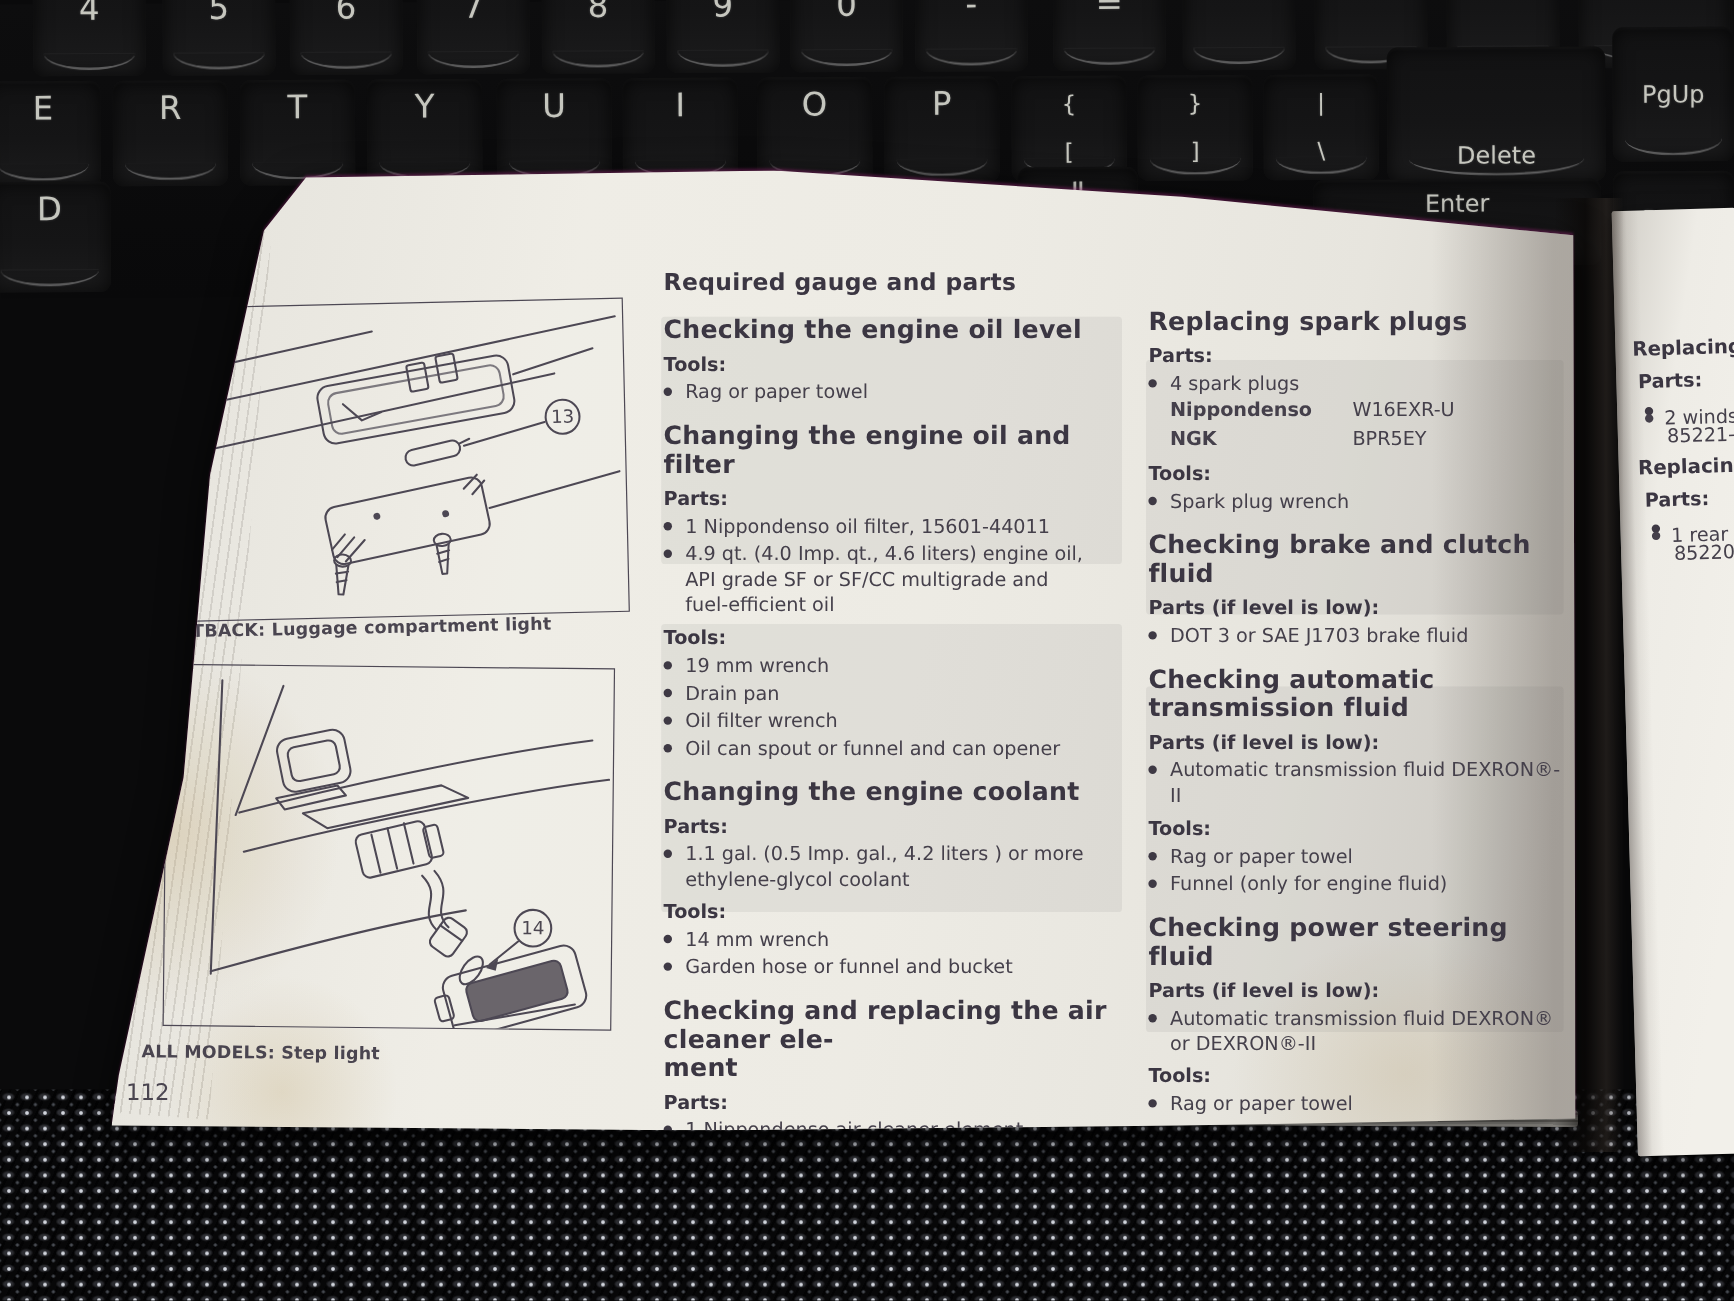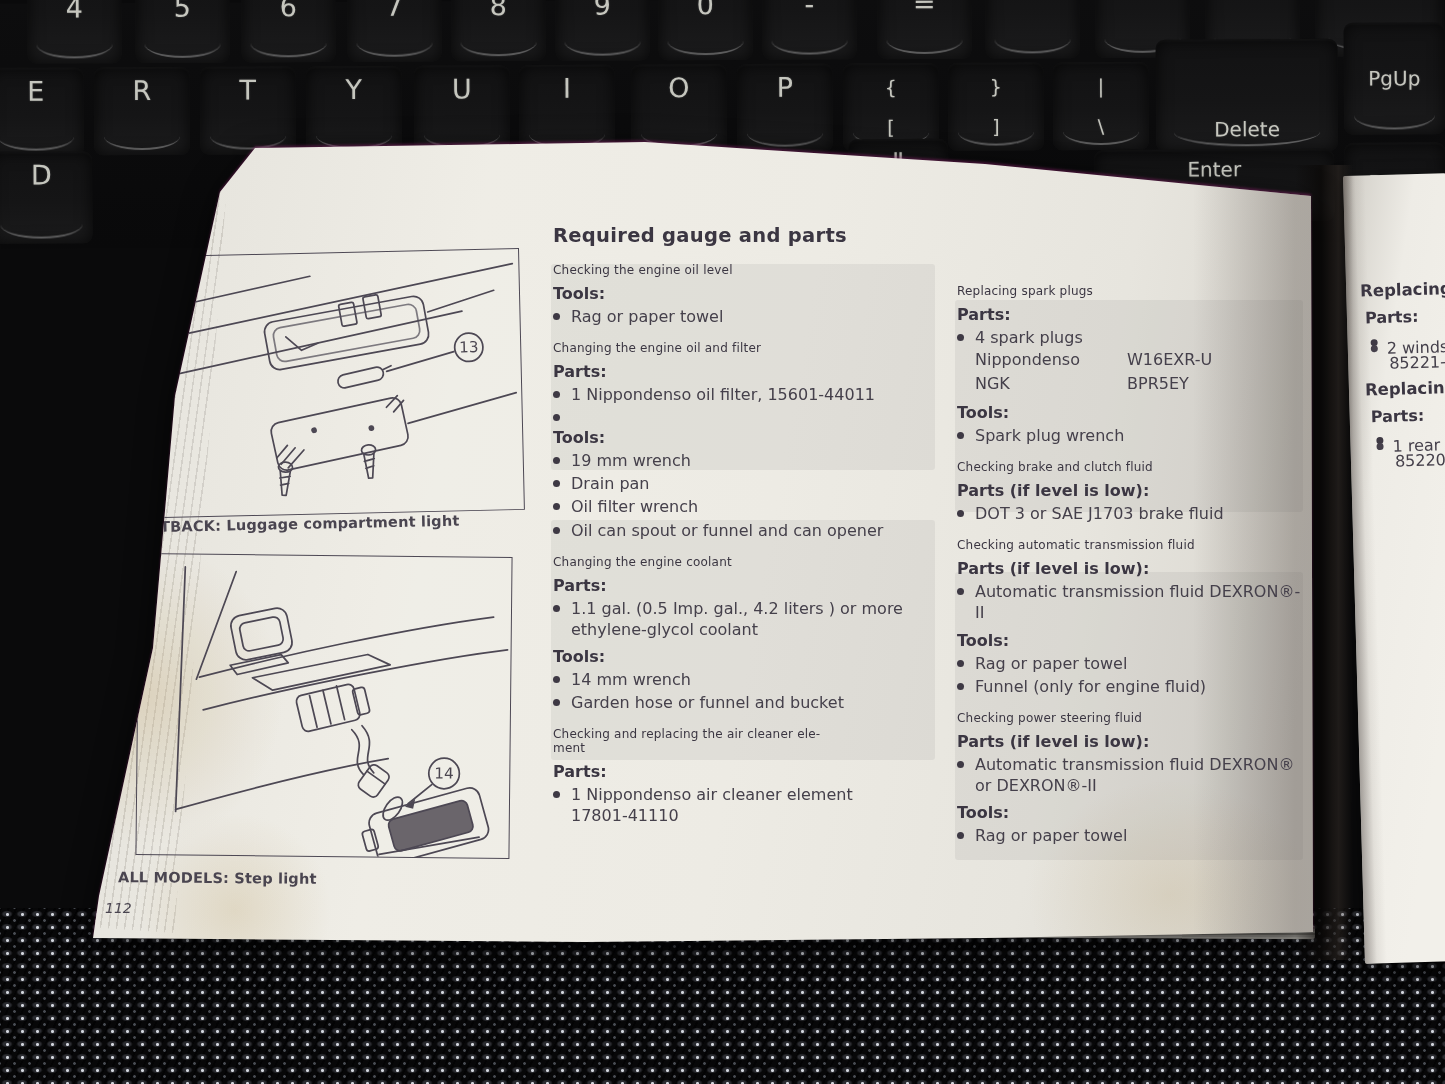--- a/index.html
+++ b/index.html
@@ -65,35 +65,35 @@
   #ghost4{left:870px;top:432px;width:348px;height:288px;}
 
   
   .fig{position:absolute;border:1.7px solid #4d4854;background:rgba(255,255,255,.06);}
   #fig1{left:75px;top:112px;width:360px;height:260px;transform:rotate(-1.3deg);}
   #fig2{left:52px;top:415px;width:372px;height:300px;transform:rotate(.6deg);}
   .fig svg{display:block;width:100%;height:100%;}
   .caption{position:absolute;font-size:14.5px;font-weight:bold;letter-spacing:.2px;color:#4a4550;white-space:nowrap;}
   #cap1{left:50px;top:376px;transform:rotate(-1.2deg);}
   #cap2{left:33px;top:730px;transform:rotate(.5deg);}
-  #pageno{position:absolute;left:20px;top:760px;font-size:14px;color:#4a4550;font-style:italic;}
+  #pageno{position:absolute;left:20px;top:760px;font-size:19px;color:#4a4550;}
 
   
   #col-mid{position:absolute;left:468px;top:84px;width:388px;}
-  #col-right{position:absolute;left:872px;top:144px;width:352px;}
+  #col-right{position:absolute;left:872px;top:116px;width:352px;}
   #title{font-size:19.5px;font-weight:bold;letter-spacing:.3px;color:#3b3642;margin-bottom:16px;}
-  .sec-heading{font-weight:normal;font-size:12px;color:#3b3642;margin:14px 0 5px;
+  .sec-heading{font-weight:bold;font-size:21px;color:#3b3642;margin:14px 0 5px;
                letter-spacing:.2px;white-space:pre-line;}
   .section:first-child .sec-heading{margin-top:0;}
   .group-label{font-weight:bold;font-size:16px;color:#3b3642;margin:7px 0 3px;}
   .item{display:flex;gap:11px;font-size:16px;line-height:1.32;margin:2px 0;color:#45404b;}
   .bullet{flex:none;width:7px;height:7px;border-radius:50%;background:#3e3944;margin-top:7px;}
   .item-text{white-space:pre-line;}
   .plug-row{display:flex;font-size:16px;line-height:1.5;color:#45404b;}
-  .plug-row span:first-child{width:152px;}
+  .plug-row span:first-child{width:152px;font-weight:bold;}
   .item-body{display:flex;flex-direction:column;}
 
   
   #crease{position:absolute;left:1295px;top:165px;width:58px;height:795px;
         background:linear-gradient(90deg, rgba(25,20,18,0) 0%, rgba(12,10,9,.8) 45%, rgba(60,52,46,.45) 75%, rgba(60,52,46,0) 100%);}
   #right-page-wrap{left:1343px;top:176px;filter:drop-shadow(0 8px 10px rgba(0,0,0,.6));}
   #right-page{position:relative;width:103px;height:788px;transform:rotate(-1.6deg);transform-origin:0 0;
         background:linear-gradient(100deg,#cfccc5 0%,#eeece6 30%,#f2f0ea 75%);
         color:#45404b;overflow:hidden;border-radius:2px;}
   #fold-shade{position:absolute;left:0;top:0;width:22px;height:100%;
@@ -372,20 +372,25 @@
               <div class="sec-heading">Changing the engine oil and filter</div>
               <div class="group-label">Parts:</div>
               <div class="item">
                 <span class="bullet"></span>
                 <span class="item-body">
                   <span class="item-text">1 Nippondenso oil filter, 15601-44011</span>
                 </span>
               </div>
               <div class="item">
                 <span class="bullet"></span>
+                <span class="item-body">
+                  <span class="item-text">4.9 qt. (4.0 Imp. qt., 4.6 liters) engine oil,
+API grade SF or SF/CC multigrade and
+fuel-efficient oil</span>
+                </span>
               </div>
               <div class="group-label">Tools:</div>
               <div class="item">
                 <span class="bullet"></span>
                 <span class="item-body">
                   <span class="item-text">19 mm wrench</span>
                 </span>
               </div>
               <div class="item">
                 <span class="bullet"></span>

